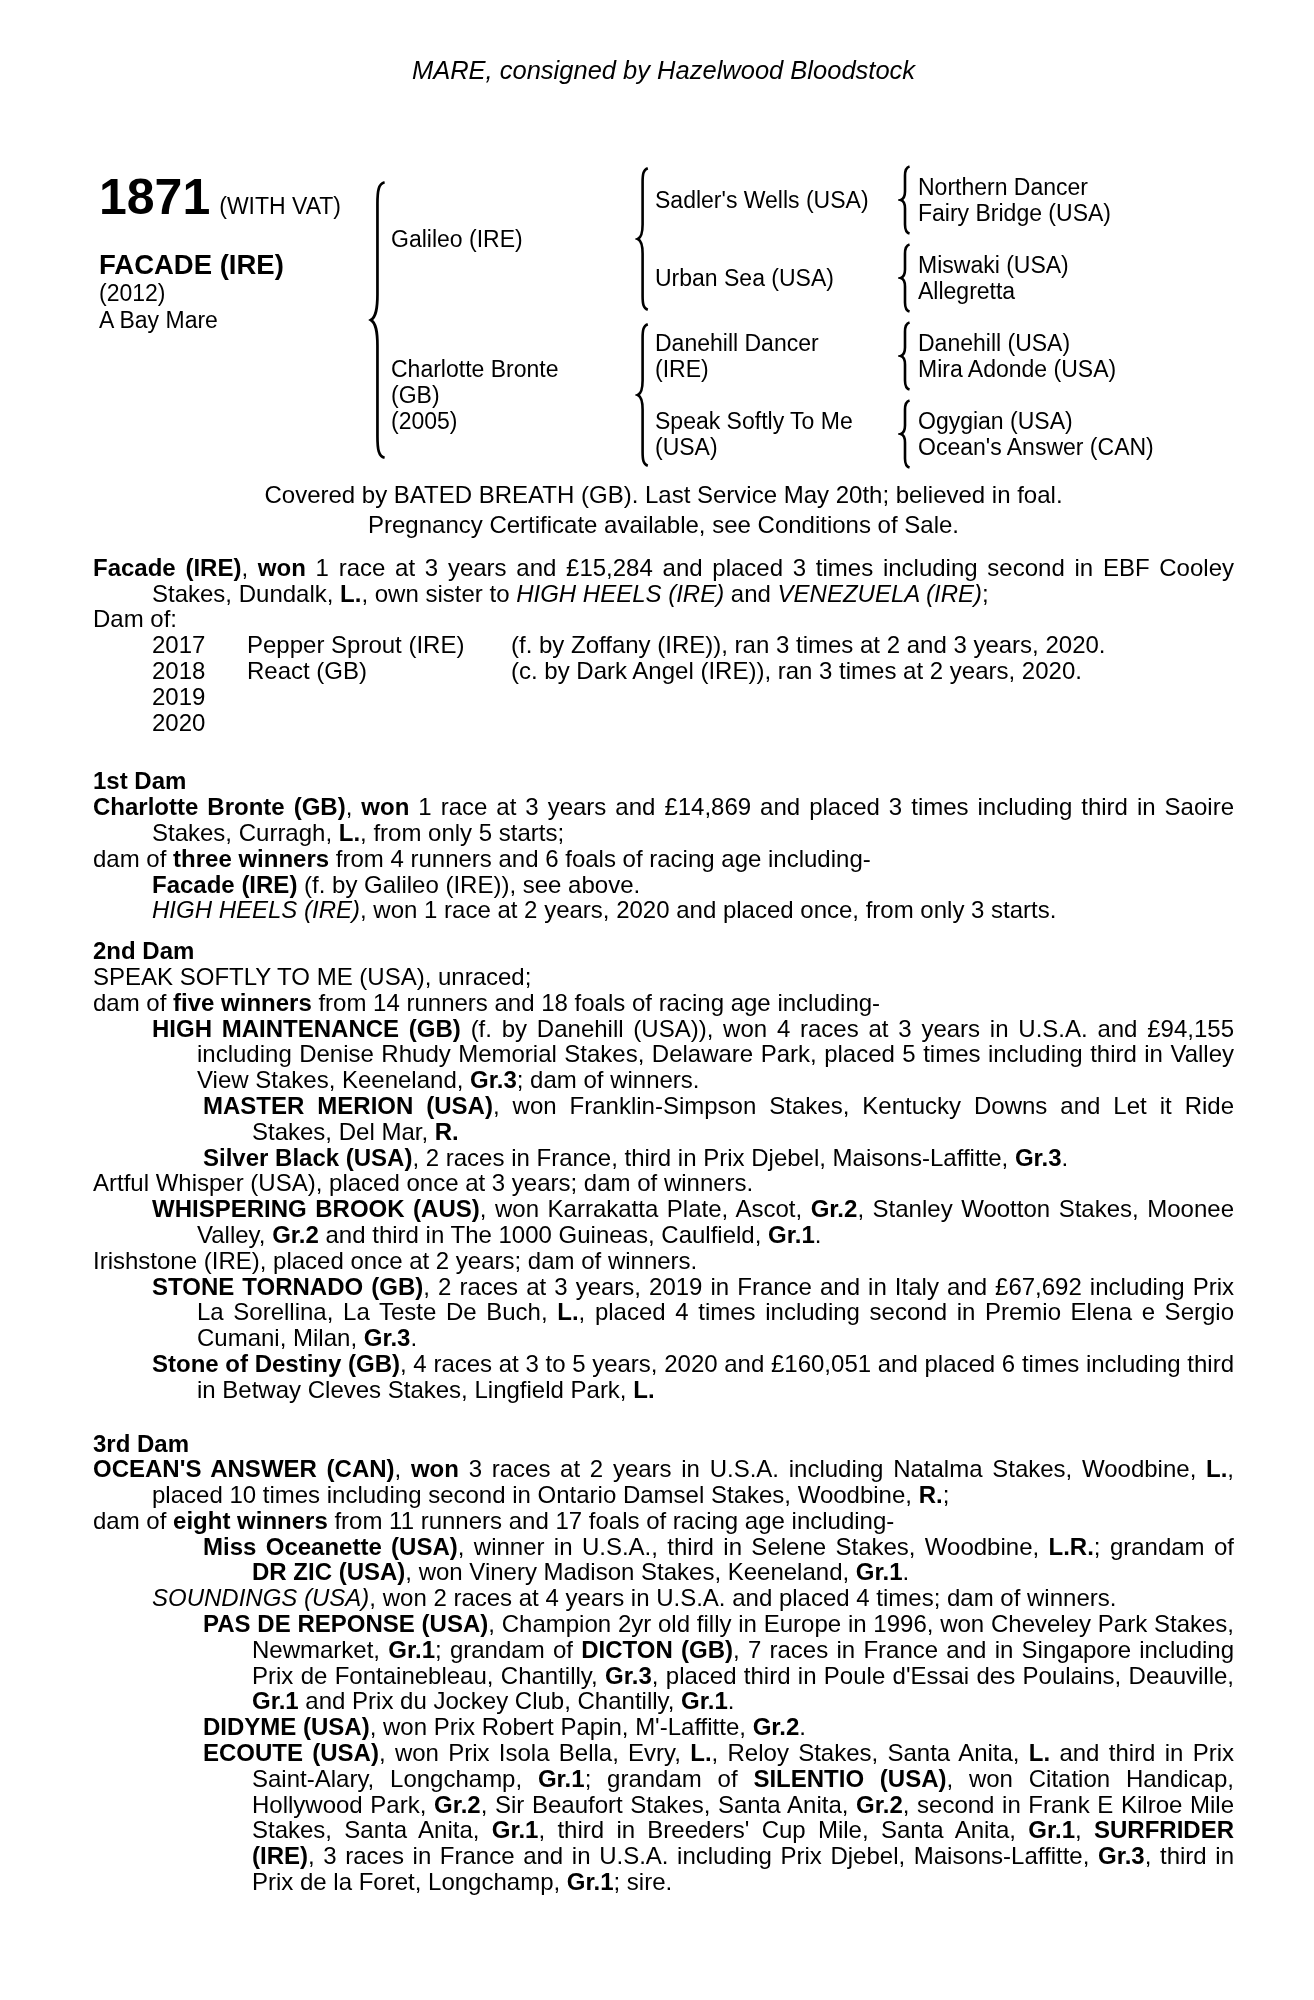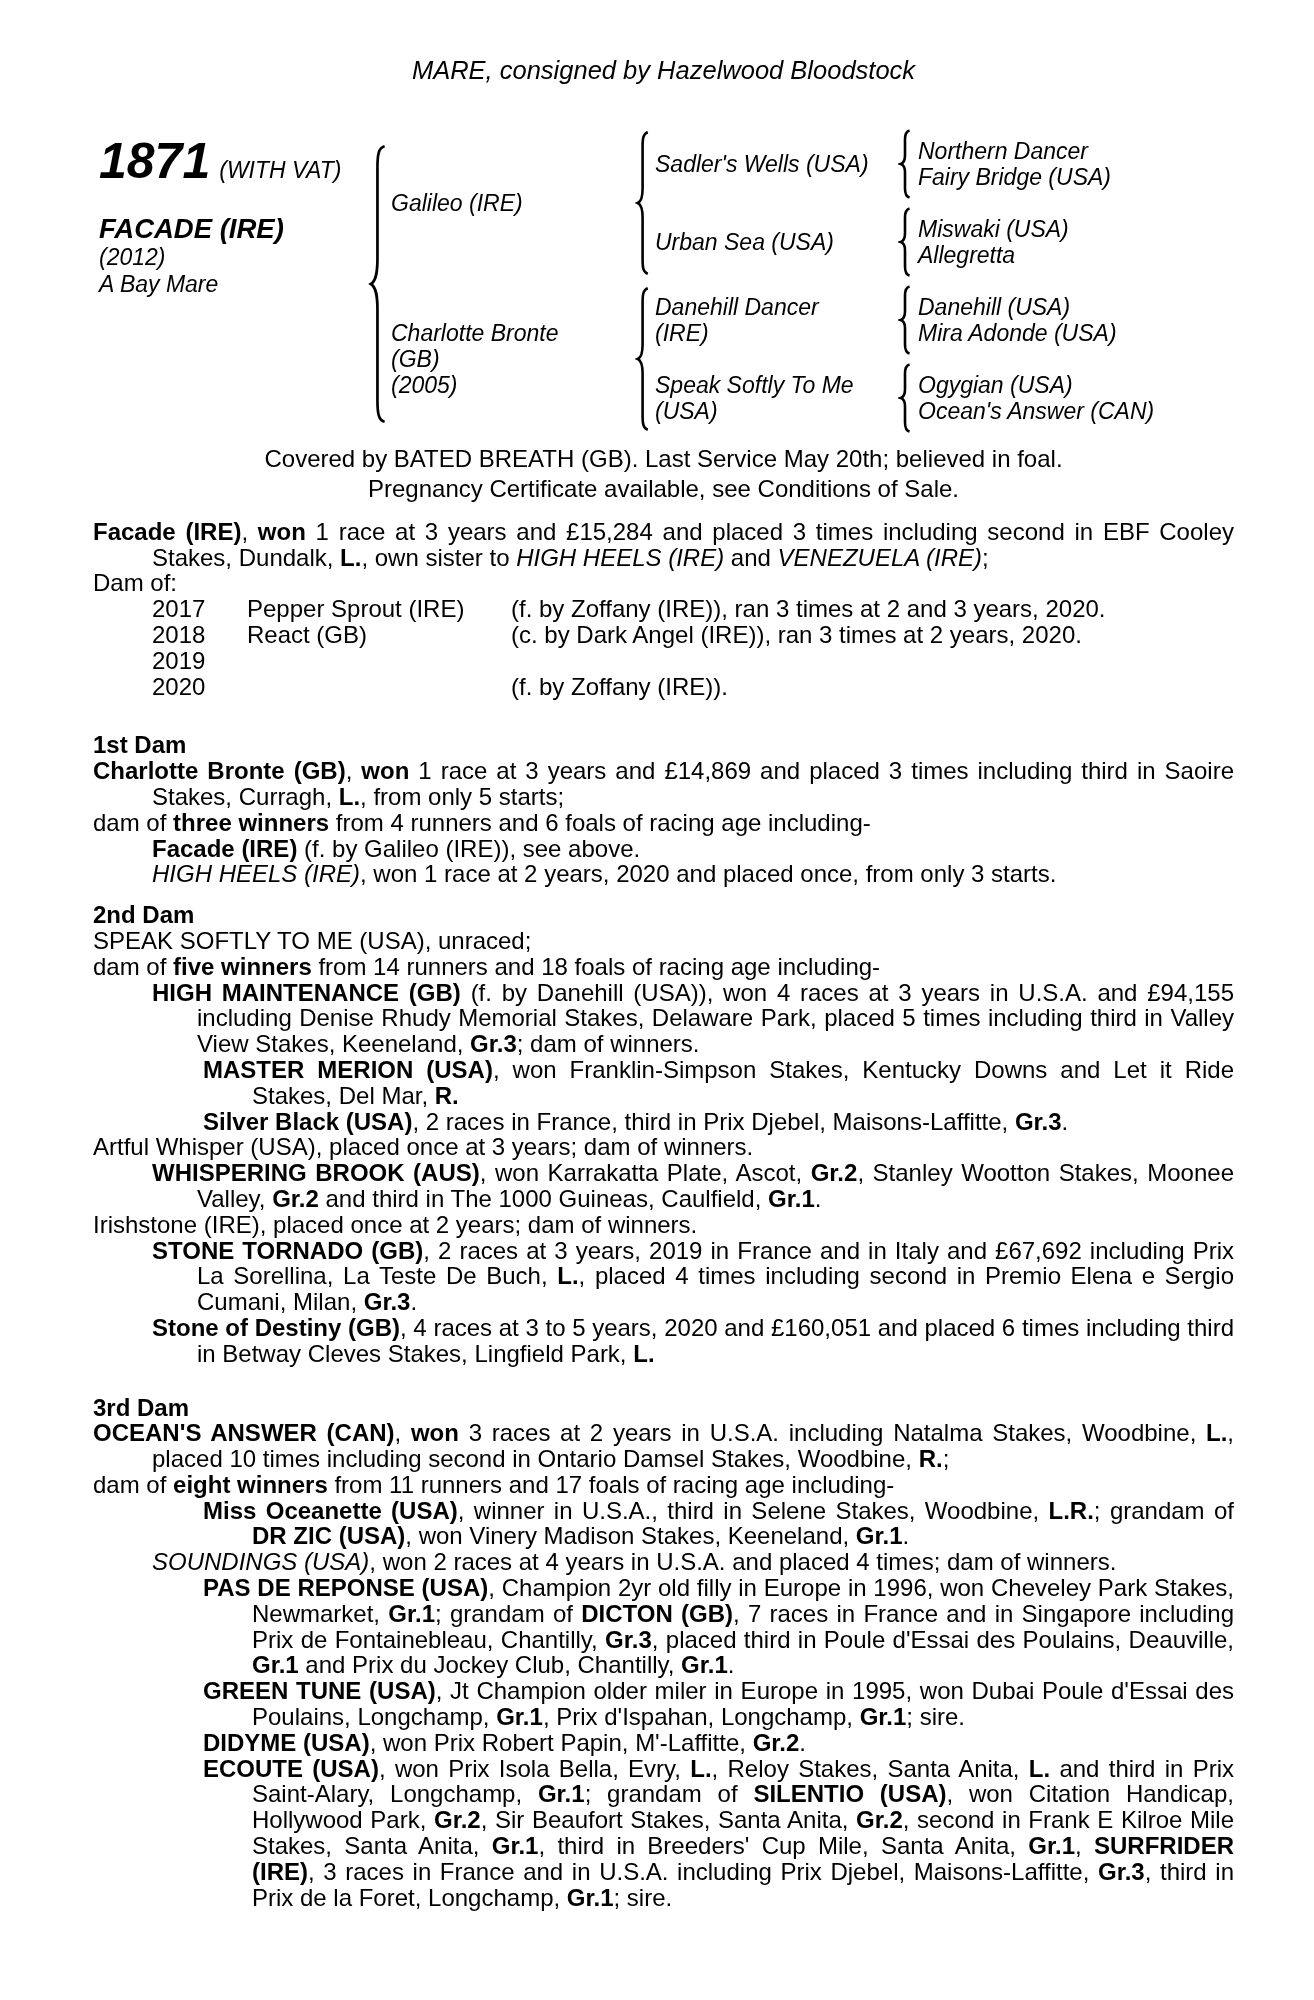--- a/index.html
+++ b/index.html
@@ -14,21 +14,21 @@
 
   .consignor{
     text-align:center;font-style:italic;font-size:25.5px;
     margin-bottom:15px;
   }
   .stand{
     font-weight:700;font-size:24.5px;letter-spacing:2.5px;
   }
 
   
-  .ped-row{display:flex;margin-top:44px;margin-bottom:10px;font-style:italic;}
+  .ped-row{display:flex;margin-top:80px;margin-bottom:10px;}
   .lot-col{width:274px;flex:0 0 274px;padding-left:6px;box-sizing:border-box;padding-top:8px;}
   .lot-line{display:flex;align-items:baseline;}
   .lot-number{font-weight:700;font-size:50px;line-height:50px;}
   .lot-vat{font-size:23px;padding-left:9px;}
   .lot-name{font-weight:700;font-size:27.5px;margin-top:28px;line-height:30px;}
   .lot-year,.lot-desc{font-size:23px;line-height:27px;}
 
   .tree{display:flex;font-size:23px;line-height:26px;flex:1;}
   .pre{white-space:pre-line;}
   .brace{display:block;width:100%;height:100%;}
@@ -192,21 +192,20 @@
       <span class="prod-name">React (GB)</span>
       <span class="prod-det">(c. by Dark Angel (IRE)), ran 3 times at 2 years, 2020.</span>
     </div>
     <div class="prod">
       <span class="prod-year">2019</span>
       <span class="prod-name"></span>
     </div>
     <div class="prod">
       <span class="prod-year">2020</span>
       <span class="prod-name"></span>
-      <span class="prod-det">(f. by Zoffany (IRE)).</span>
     </div>
   </div>
 
   <p class="dam-heading h-first">1st Dam</p>
   <p class="l0"><span class="seg-b">Charlotte Bronte (GB)</span><span>, </span><span class="seg-b">won</span><span> 1 race at 3 years and £14,869 and placed 3 times including third in Saoire Stakes, Curragh, </span><span class="seg-b">L.</span><span>, from only 5 starts;</span></p>
   <p class="l0 left"><span>dam of </span><span class="seg-b">three winners</span><span> from 4 runners and 6 foals of racing age including-</span></p>
   <p class="l1 left"><span class="seg-b">Facade (IRE)</span><span> (f. by Galileo (IRE)), see above.</span></p>
   <p class="l1 left"><span class="seg-i">HIGH HEELS (IRE)</span><span>, won 1 race at 2 years, 2020 and placed once, from only 3 starts.</span></p>
 
   <p class="dam-heading h-second">2nd Dam</p>
@@ -220,17 +219,16 @@
   <p class="l0 left"><span>Irishstone (IRE), placed once at 2 years; dam of winners.</span></p>
   <p class="l1"><span class="seg-b">STONE TORNADO (GB)</span><span>, 2 races at 3 years, 2019 in France and in Italy and £67,692 including Prix La Sorellina, La Teste De Buch, </span><span class="seg-b">L.</span><span>, placed 4 times including second in Premio Elena e Sergio Cumani, Milan, </span><span class="seg-b">Gr.3</span><span>.</span></p>
   <p class="l1"><span class="seg-b">Stone of Destiny (GB)</span><span>, 4 races at 3 to 5 years, 2020 and £160,051 and placed 6 times including third in Betway Cleves Stakes, Lingfield Park, </span><span class="seg-b">L.</span></p>
 
   <p class="dam-heading h-third">3rd Dam</p>
   <p class="l0"><span class="seg-b">OCEAN'S ANSWER (CAN)</span><span>, </span><span class="seg-b">won</span><span> 3 races at 2 years in U.S.A. including Natalma Stakes, Woodbine, </span><span class="seg-b">L.</span><span>, placed 10 times including second in Ontario Damsel Stakes, Woodbine, </span><span class="seg-b">R.</span><span>;</span></p>
   <p class="l0 left"><span>dam of </span><span class="seg-b">eight winners</span><span> from 11 runners and 17 foals of racing age including-</span></p>
   <p class="l2"><span class="seg-b">Miss Oceanette (USA)</span><span>, winner in U.S.A., third in Selene Stakes, Woodbine, </span><span class="seg-b">L.R.</span><span>; grandam of </span><span class="seg-b">DR ZIC (USA)</span><span>, won Vinery Madison Stakes, Keeneland, </span><span class="seg-b">Gr.1</span><span>.</span></p>
   <p class="l1 left"><span class="seg-i">SOUNDINGS (USA)</span><span>, won 2 races at 4 years in U.S.A. and placed 4 times; dam of winners.</span></p>
   <p class="l2"><span class="seg-b">PAS DE REPONSE (USA)</span><span>, Champion 2yr old filly in Europe in 1996, won Cheveley Park Stakes, Newmarket, </span><span class="seg-b">Gr.1</span><span>; grandam of </span><span class="seg-b">DICTON (GB)</span><span>, 7 races in France and in Singapore including Prix de Fontainebleau, Chantilly, </span><span class="seg-b">Gr.3</span><span>, placed third in Poule d'Essai des Poulains, Deauville, </span><span class="seg-b">Gr.1</span><span> and Prix du Jockey Club, Chantilly, </span><span class="seg-b">Gr.1</span><span>.</span></p>
-  <p class="l2"><span class="seg-b">GREEN TUNE (USA)</span><span>, Jt Champion older miler in Europe in 1995, won Dubai Poule d'Essai des Poulains, Longchamp, </span><span class="seg-b">Gr.1</span><span>, Prix d'Ispahan, Longchamp, </span><span class="seg-b">Gr.1</span><span>; sire.</span></p>
   <p class="l2 left"><span class="seg-b">DIDYME (USA)</span><span>, won Prix Robert Papin, M'-Laffitte, </span><span class="seg-b">Gr.2</span><span>.</span></p>
   <p class="l2"><span class="seg-b">ECOUTE (USA)</span><span>, won Prix Isola Bella, Evry, </span><span class="seg-b">L.</span><span>, Reloy Stakes, Santa Anita, </span><span class="seg-b">L.</span><span> and third in Prix Saint-Alary, Longchamp, </span><span class="seg-b">Gr.1</span><span>; grandam of </span><span class="seg-b">SILENTIO (USA)</span><span>, won Citation Handicap, Hollywood Park, </span><span class="seg-b">Gr.2</span><span>, Sir Beaufort Stakes, Santa Anita, </span><span class="seg-b">Gr.2</span><span>, second in Frank E Kilroe Mile Stakes, Santa Anita, </span><span class="seg-b">Gr.1</span><span>, third in Breeders' Cup Mile, Santa Anita, </span><span class="seg-b">Gr.1</span><span>, </span><span class="seg-b">SURFRIDER (IRE)</span><span>, 3 races in France and in U.S.A. including Prix Djebel, Maisons-Laffitte, </span><span class="seg-b">Gr.3</span><span>, third in Prix de la Foret, Longchamp, </span><span class="seg-b">Gr.1</span><span>; sire.</span></p>
 
 </div>
 
 </body></html>

